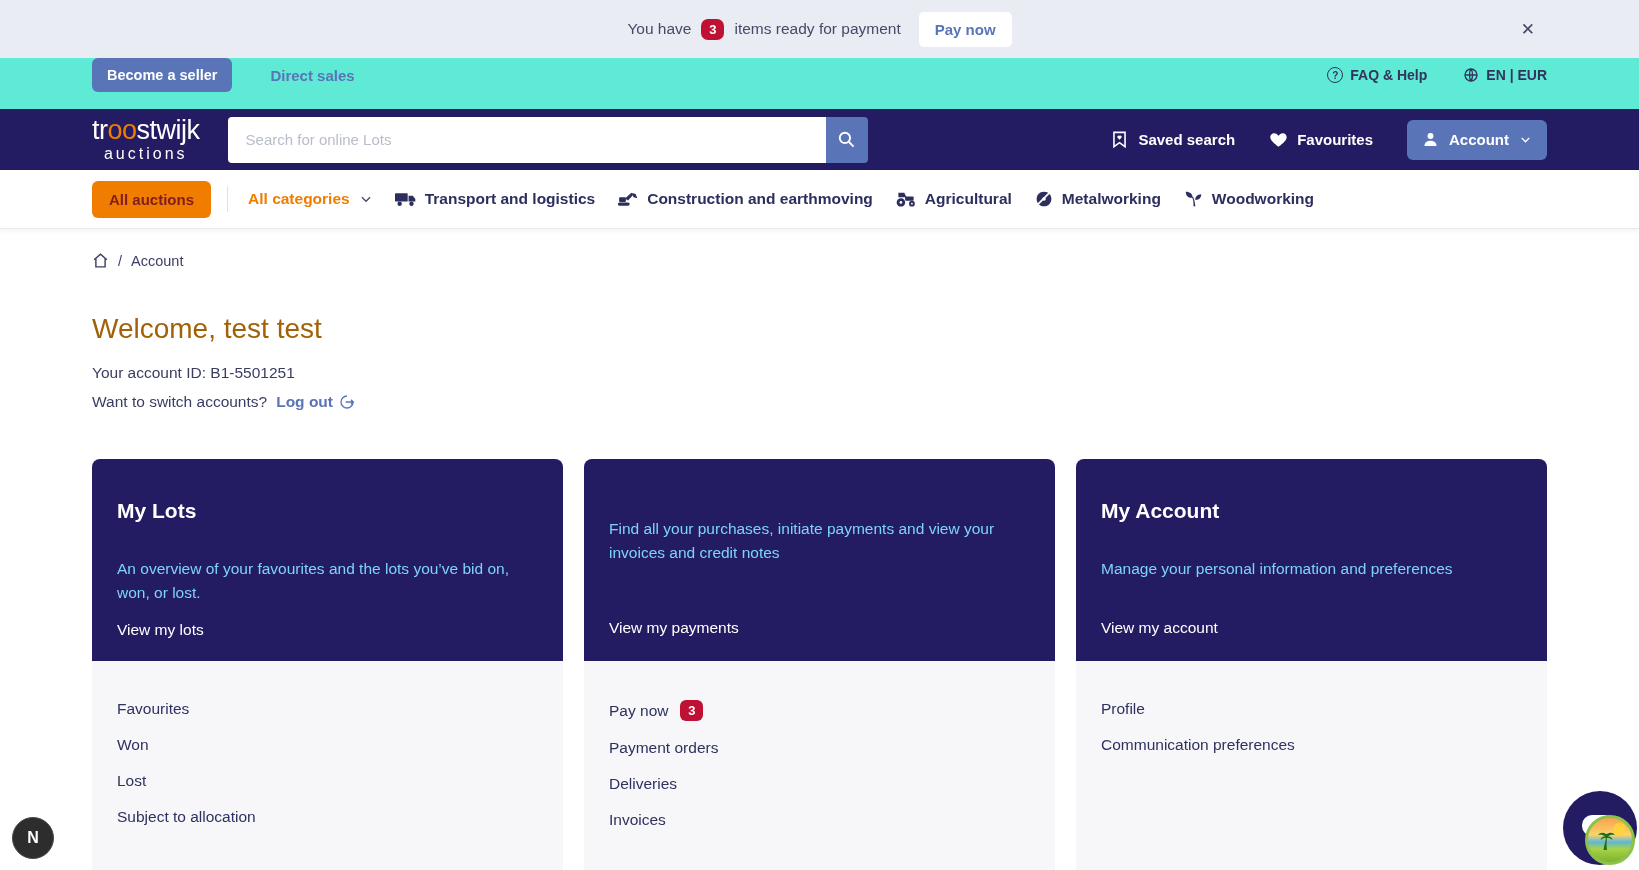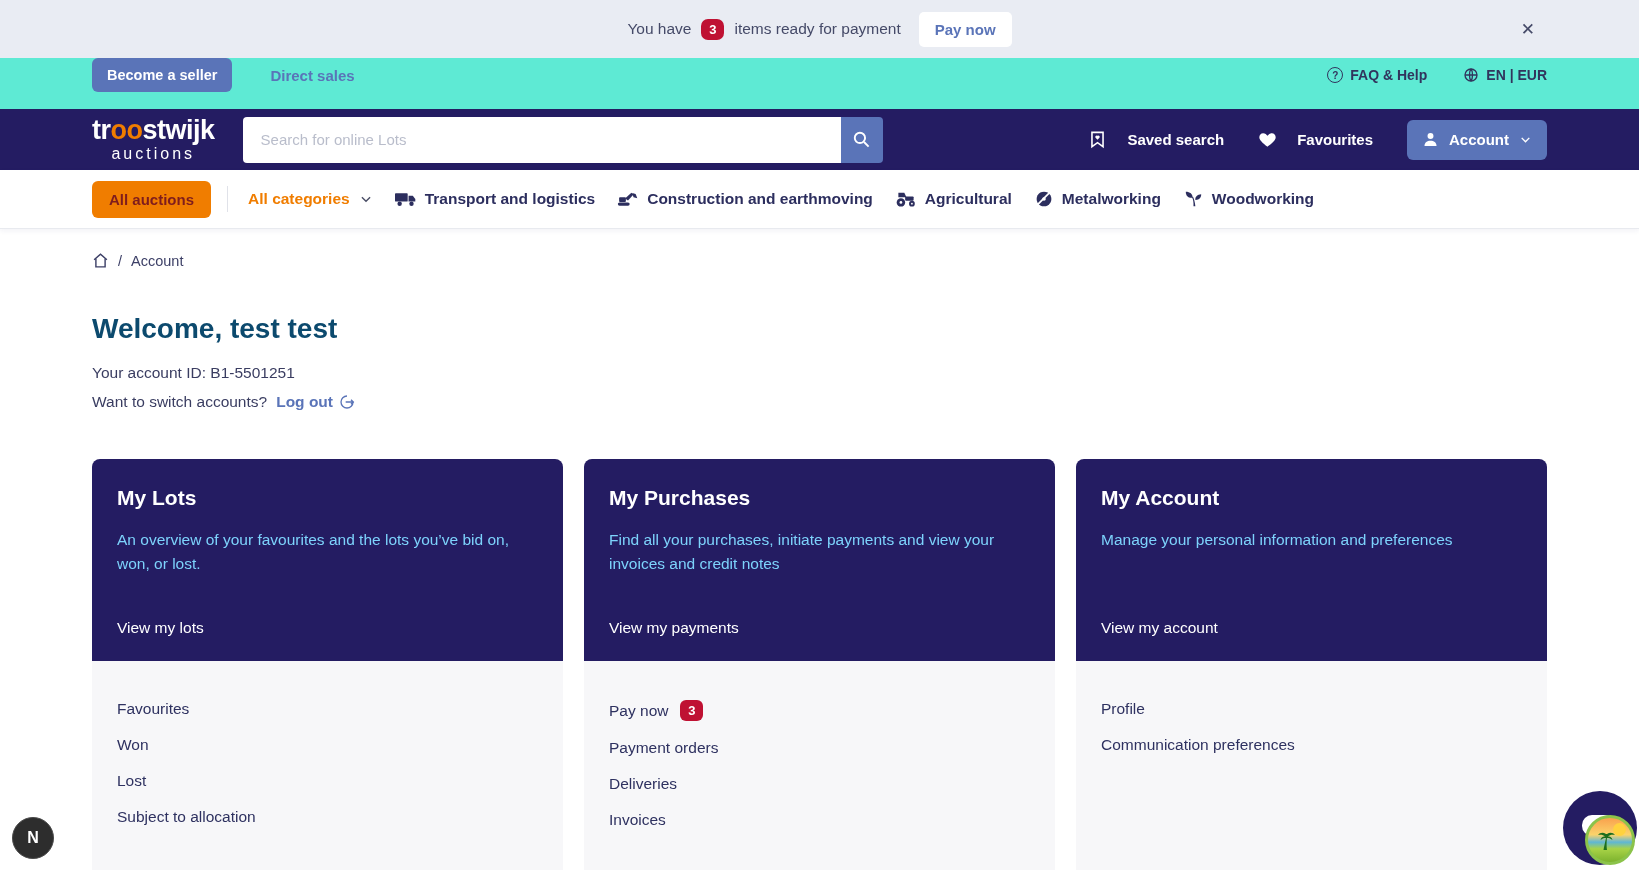--- a/index.html
+++ b/index.html
@@ -31,33 +31,33 @@
     color:#31355d; font-size:14px; font-weight:600; }
   .topbar-item { display:flex; align-items:center; gap:7px; cursor:pointer; }
   .q-icon { width:16px; height:16px; border:1.4px solid #31355d; border-radius:50%;
     font-size:10px; font-weight:700; display:inline-flex; align-items:center;
     justify-content:center; }
 
   
   .mainheader { height:61px; background:#241c62; display:flex; align-items:center; }
   .mainheader .shell { display:flex; align-items:center; }
   .logo { color:#fff; line-height:1; cursor:pointer; }
-  .logo-top { font-size:27px; font-weight:700; letter-spacing:-0.5px; }
+  .logo-top { font-size:27px; font-weight:400; letter-spacing:-0.5px; }
   .logo-oo { color:#f07d00; }
   .logo-bottom { font-size:16px; letter-spacing:3px; text-align:center; margin-top:2px;
     font-weight:400; }
   .searchwrap { margin-left:28px; display:flex; height:46px; width:640px; }
   .searchwrap input { flex:1; border:none; outline:none; border-radius:4px 0 0 4px;
     padding:0 18px; font-size:15px; color:#333; font-family:inherit; }
   .searchwrap input::placeholder { color:#b9bdcb; }
   .search-btn { width:42px; background:#5a74b8; border:none; border-radius:0 4px 4px 0;
     display:flex; align-items:center; justify-content:center; cursor:pointer; }
   .header-right { margin-left:auto; display:flex; align-items:center; gap:34px;
     color:#fff; font-size:15px; font-weight:600; }
-  .header-item { display:flex; align-items:center; gap:20px; cursor:pointer; }
+  .header-item { display:flex; align-items:center; gap:9px; cursor:pointer; }
   .account-btn { display:flex; align-items:center; gap:10px; background:#5a74b8;
     height:40px; padding:0 15px; border-radius:6px; color:#fff; font-weight:600;
     font-size:15px; border:none; cursor:pointer; font-family:inherit; }
 
   
   .catnav { height:59px; background:#fff; border-bottom:1px solid #e8eaef;
     box-shadow:0 2px 5px rgba(36,28,98,0.06); display:flex; align-items:center;
     position:relative; z-index:2; }
   .catnav .shell { display:flex; align-items:center; }
   .all-auctions { background:#f07d00; color:#7f1d1d; font-size:15px; font-weight:600;
@@ -65,33 +65,33 @@
   .cat-divider { width:1px; height:26px; background:#e0e2e9; margin:0 20px 0 16px; }
   .all-categories { color:#f07d00; font-weight:600; font-size:15.5px; display:flex;
     align-items:center; gap:9px; cursor:pointer; }
   .cat-item { margin-left:22px; display:flex; align-items:center; gap:8px;
     color:#2c2e5e; font-weight:600; font-size:15.5px; cursor:pointer; }
   .cat-item svg { flex:none; }
 
   
   .breadcrumb { margin-top:23px; display:flex; gap:9px; align-items:center;
     color:#3c3f66; font-size:14.5px; }
-  .welcome-title { margin-top:44px; font-size:28px; font-weight:700; color:#0c4a6e; }
+  .welcome-title { margin-top:44px; font-size:28px; font-weight:400; color:#a16207; }
   .account-id { margin-top:19px; font-size:15.5px; color:#3a3d61; }
   .switch-row { margin-top:11px; display:flex; gap:9px; align-items:center;
     font-size:15.5px; color:#3a3d61; }
   .logout-link { color:#5a74b8; font-weight:600; display:flex; align-items:center;
     gap:6px; text-decoration:none; cursor:pointer; }
 
   
   .cards-grid { margin-top:48px; display:grid; grid-template-columns:repeat(3,1fr);
     gap:21px; }
   .card-col { display:flex; flex-direction:column; height:420px; }
   .card-dark { height:202px; background:#241c62; color:#fff; border-radius:8px 8px 0 0;
-    padding:27px 25px 24px; display:flex; flex-direction:column; }
+    padding:40px 25px 24px; display:flex; flex-direction:column;gap:16px; }
   .card-title { font-size:21px; font-weight:700; }
   .card-desc { margin-top:18px; font-size:15.5px; line-height:1.55; color:#7dd3fc;
     max-width:96%; }
   .card-link { margin-top:auto; color:#fff; font-size:15.5px; 
     text-underline-offset:3px; cursor:pointer; width:max-content; }
   .card-list { background:#f7f7f9; flex:1; padding:30px 25px 10px; }
   .list-item { padding:9px 0; font-size:15.5px; color:#2e3160; display:flex;
     align-items:center; gap:12px; cursor:pointer; }
 
   
@@ -321,21 +321,20 @@
             <span>Lost</span>
           </div>
         <div class="list-item">
             <span>Subject to allocation</span>
           </div>
       </div>
     </div>
 
     <div class="card-col">
       <div class="card-dark">
-        <div class="card-title">My Purchases</div>
         <div class="card-desc">Find all your purchases, initiate payments and view your invoices and credit notes</div>
         <a class="card-link">View my payments</a>
       </div>
       <div class="card-list">
         <div class="list-item">
           <span>Pay now</span>
           <span class="count-badge" style="border-radius:6px">3</span>
         </div>
         <div class="list-item">
             <span>Payment orders</span>

